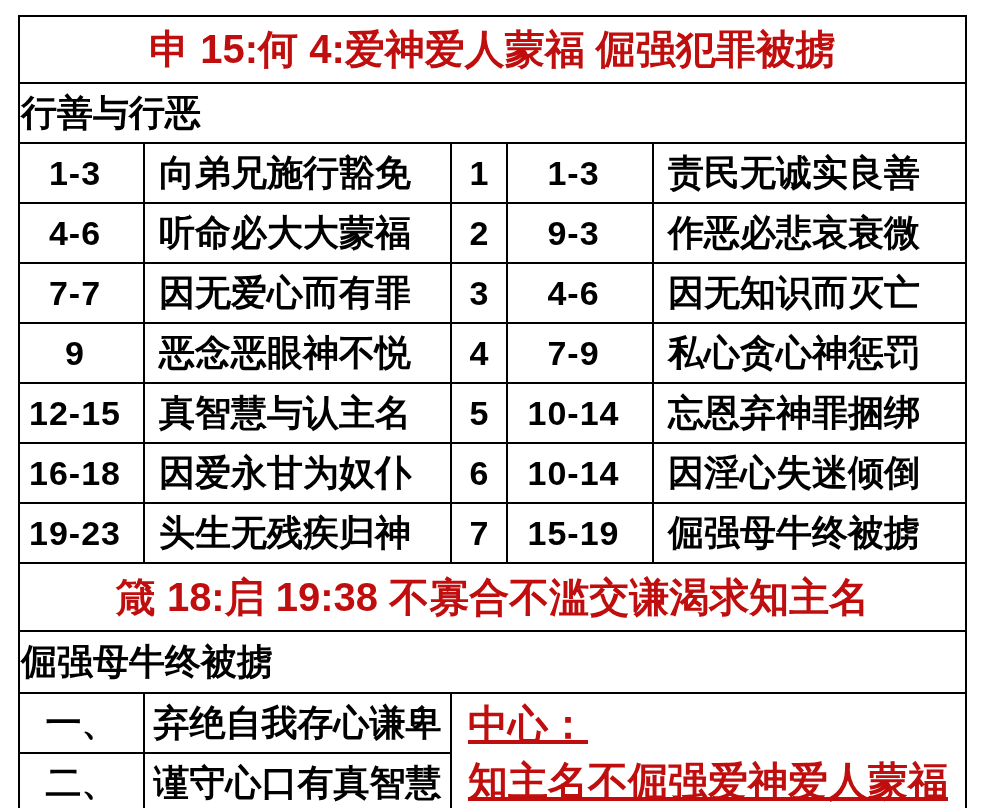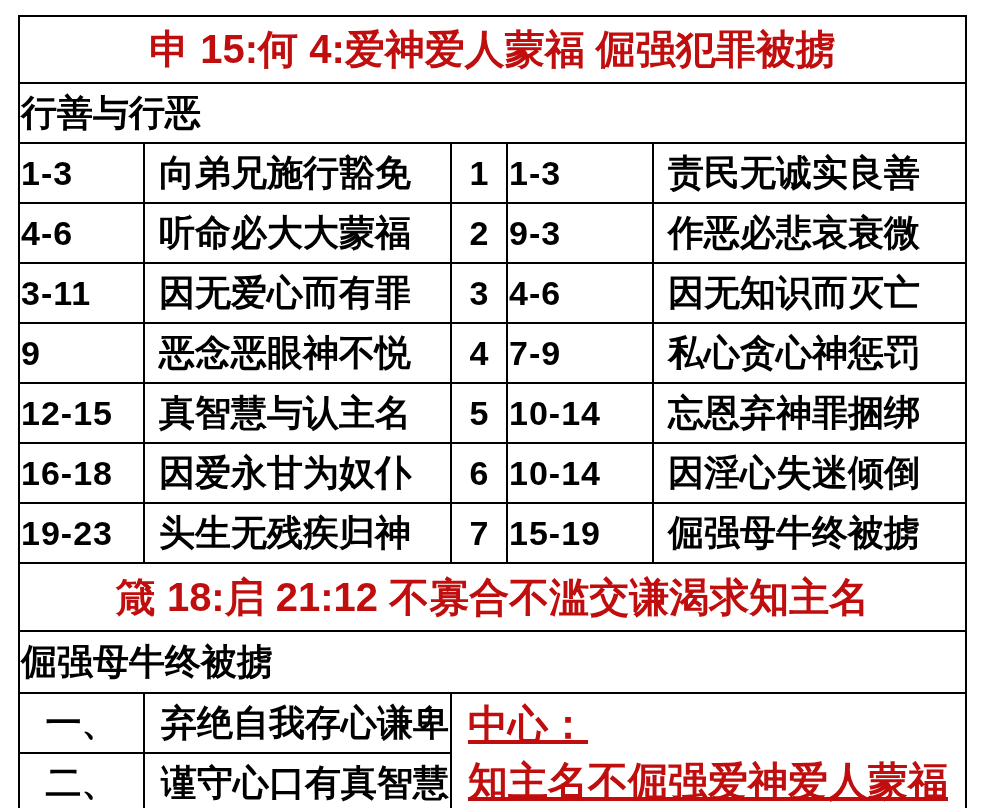--- a/index.html
+++ b/index.html
@@ -39,21 +39,21 @@
   
   td.subtitle {
     height: 56px;
     font-size: 36px;
     font-weight: bold;
     color: #000000;
   }
   
   tr.data-row td { height: 56px; }
   td.verse {
-    text-align: left;
+    text-align: center;
     padding-right: 14px;
     font-size: 34px;
     font-weight: bold;
     color: #000000;
     letter-spacing: 1px;
   }
   td.summary {
     text-align: left;
     padding-left: 14px;
     font-size: 36px;
@@ -69,21 +69,21 @@
   }
   
   tr.bottom-row td { height: 56px; }
   td.idx {
     text-align: center;
     font-size: 36px;
     font-weight: bold;
     color: #000000;
   }
   td.btext {
-    text-align: right;
+    text-align: center;
     font-size: 36px;
     font-weight: bold;
     color: #000000;
   }
   td.center-cell {
     text-align: left;
     padding-left: 16px;
     color: #C00D0D;
     font-weight: bold;
     font-size: 40px;
@@ -123,21 +123,21 @@
         <td class="summary">责民无诚实良善</td>
       </tr>
       <tr class="data-row">
         <td class="verse">4-6</td>
         <td class="summary">听命必大大蒙福</td>
         <td class="num">2</td>
         <td class="verse">9-3</td>
         <td class="summary">作恶必悲哀衰微</td>
       </tr>
       <tr class="data-row">
-        <td class="verse">3-11</td>
+        <td class="verse">7-7</td>
         <td class="summary">因无爱心而有罪</td>
         <td class="num">3</td>
         <td class="verse">4-6</td>
         <td class="summary">因无知识而灭亡</td>
       </tr>
       <tr class="data-row">
         <td class="verse">9</td>
         <td class="summary">恶念恶眼神不悦</td>
         <td class="num">4</td>
         <td class="verse">7-9</td>
@@ -159,21 +159,21 @@
       </tr>
       <tr class="data-row">
         <td class="verse">19-23</td>
         <td class="summary">头生无残疾归神</td>
         <td class="num">7</td>
         <td class="verse">15-19</td>
         <td class="summary">倔强母牛终被掳</td>
       </tr>
 
       <tr>
-        <td colspan="5" class="title" style="height:64px">箴 18:启 21:12 不寡合不滥交谦渴求知主名</td>
+        <td colspan="5" class="title" style="height:64px">箴 18:启 19:38 不寡合不滥交谦渴求知主名</td>
       </tr>
       <tr>
         <td colspan="5" class="subtitle" style="height:58px">倔强母牛终被掳</td>
       </tr>
 
       <tr class="bottom-row">
         <td class="idx">一、</td>
         <td class="btext">弃绝自我存心谦卑</td>
         <td colspan="3" rowspan="2" class="center-cell">
           <div class="line">中心：</div>

